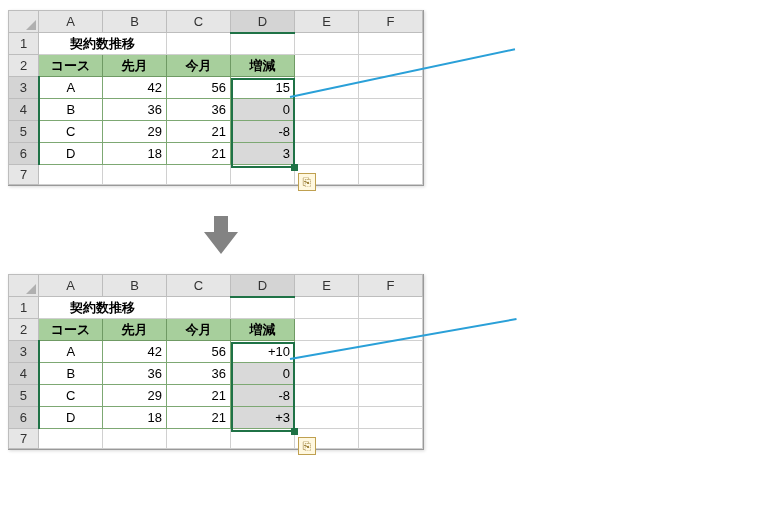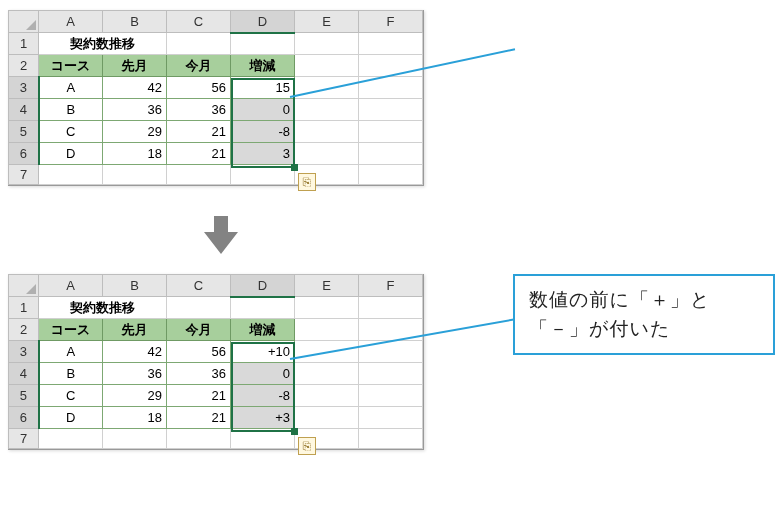--- a/index.html
+++ b/index.html
@@ -313,16 +313,13 @@
         <td class="cell"></td>
       </tr>
     </tbody>
       </table>
     <div class="sel-outline" style="left:223px; top:68px; width:64px; height:90px;"></div>
     <div class="sel-handle" style="left:283px; top:154px;"></div>
     <div class="qa-ic" style="left:290px; top:163px;">⎘</div>
   </div>
 
   <div class="callout-line" style="left:282px; top:84px; width:230px; transform: rotate(-10deg);"></div>
-  <div class="callout" style="left:505px; top:0px; width:262px;">
-    <span>数値の前に「＋」と「－」が付いた</span>
-  </div>
 </div>
 
 </body></html>

